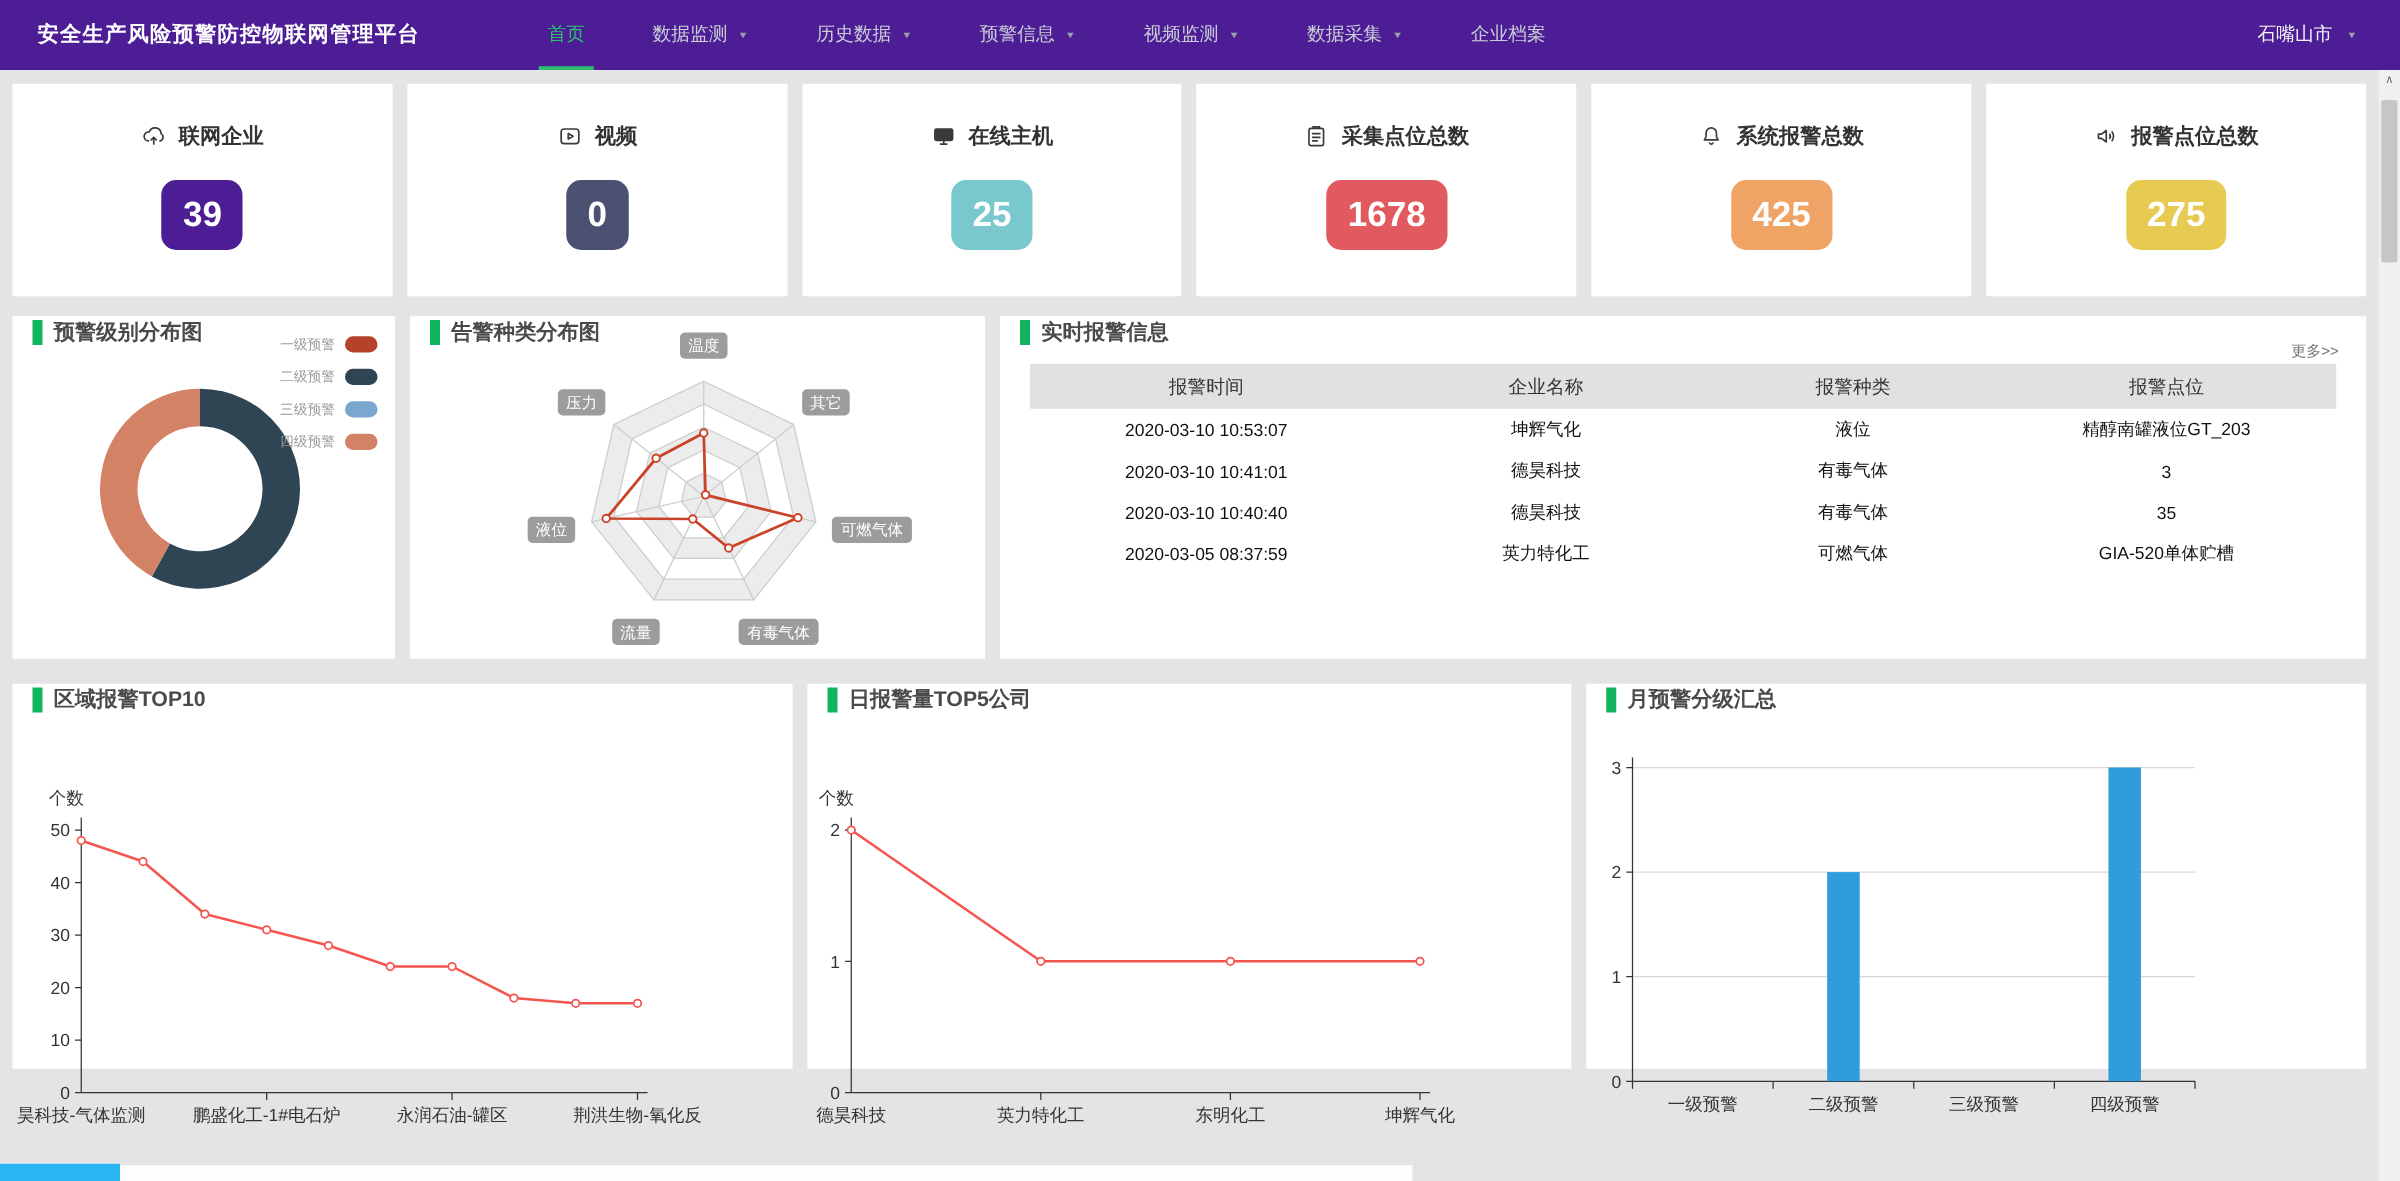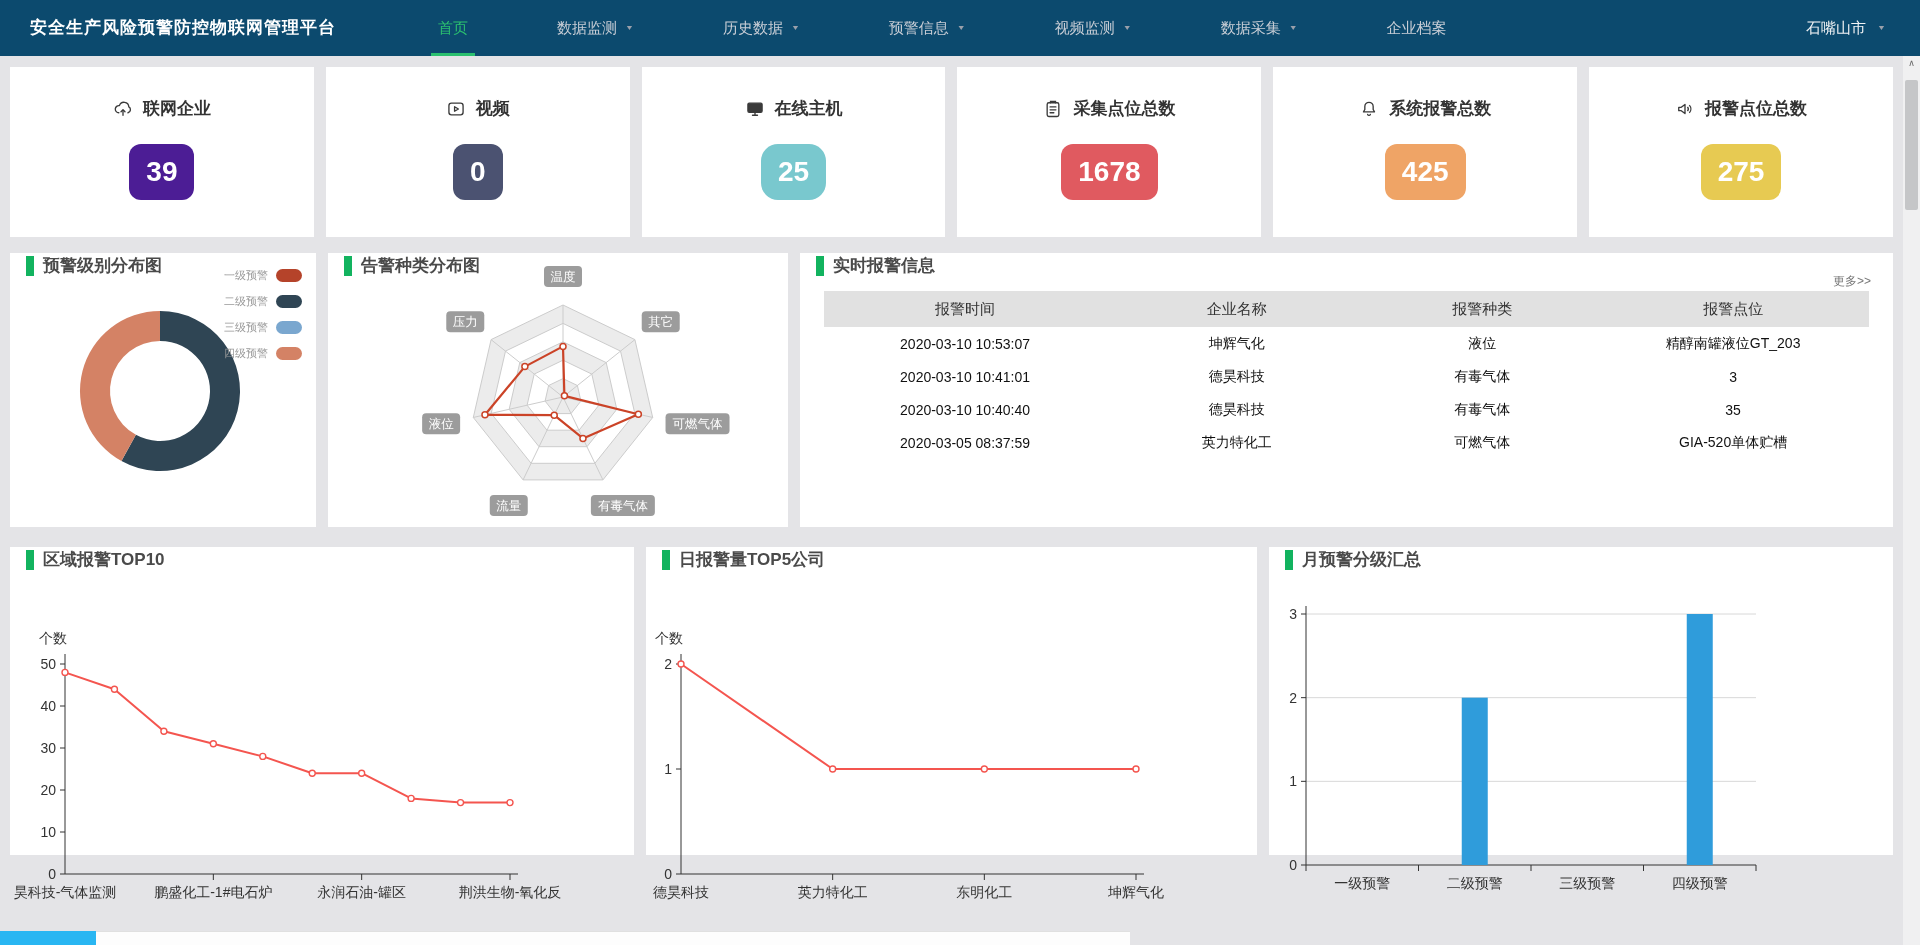--- a/index.html
+++ b/index.html
@@ -1,22 +1,22 @@
 <!DOCTYPE html>
 <html><head>
 <meta charset="utf-8">
 <style>
   * { box-sizing: border-box; margin: 0; padding: 0; }
   html,body { width:1920px; height:945px; overflow:hidden; }
   body { background:#e4e4e7; font-family:"Liberation Sans","DejaVu Sans",sans-serif; position:relative; }
 
   
-  .nav { height:56px; background:#0c4a6e; display:flex; align-items:stretch; }
+  .nav { height:56px; background:#4c1d95; display:flex; align-items:stretch; }
   .nav-title { color:#fff; font-size:17px; font-weight:bold; line-height:56px; padding-left:30px; letter-spacing:1px; }
-  .nav-menu { display:flex; margin-left:75px;gap:35px; }
+  .nav-menu { display:flex; margin-left:75px; }
   .nav-item { position:relative; color:#c9ced6; font-size:15px; line-height:56px; padding:0 27px; cursor:pointer; display:flex; align-items:center; gap:8px; }
   .nav-item.active { color:#2bc06f; }
   .nav-item.active::after { content:''; position:absolute; left:20px; right:20px; bottom:0; height:3px; background:#2bc06f; }
   .nav-arrow { font-size:9px; color:#9aa0ab; transform:scaleY(.8); }
   .nav-right { margin-left:auto; color:#f2f3f5; font-size:15px; line-height:56px; padding-right:34px; display:flex; align-items:center; gap:11px; cursor:pointer; }
 
   
   .stats-row { display:flex; gap:12px; padding:11px 27px 0 10px; }
   .stat-card { flex:1; height:170px; background:#fff; text-align:center; }
   .stat-title { margin-top:30px; font-size:17px; font-weight:bold; color:#333; display:flex; justify-content:center; align-items:center; gap:10px; }
@@ -122,21 +122,21 @@
         <span>视频</span>
       </div><div class="stat-badge" style="background: rgb(75, 82, 113);">0</div></div>
     <div class="stat-card"><div class="stat-title">
         <span class="stat-icon">
           <svg viewBox="0 0 24 24" fill="none" stroke="#3a3a3a" stroke-width="1.6" stroke-linecap="round">
             <rect x="3.5" y="5" width="17" height="11" rx="1.5" fill="#3a3a3a"></rect>
             <path d="M9 19.5h6M12 16.5v3"></path>
           </svg>
         </span>
         <span>在线主机</span>
-      </div><div class="stat-badge" style="background: rgb(121, 200, 206); border-radius: 17px;">25</div></div>
+      </div><div class="stat-badge" style="background: rgb(121, 200, 206);">25</div></div>
     <div class="stat-card"><div class="stat-title">
         <span class="stat-icon">
           <svg viewBox="0 0 24 24" fill="none" stroke="#3a3a3a" stroke-width="1.6" stroke-linecap="round">
             <rect x="5" y="4.5" width="14" height="16.5" rx="2"></rect>
             <path d="M9 4.5V3h6v1.5"></path>
             <path d="M8.5 9.5h7M8.5 13h7M8.5 16.5h4.5"></path>
           </svg>
         </span>
         <span>采集点位总数</span>
       </div><div class="stat-badge" style="background: rgb(224, 90, 96);">1678</div></div>

